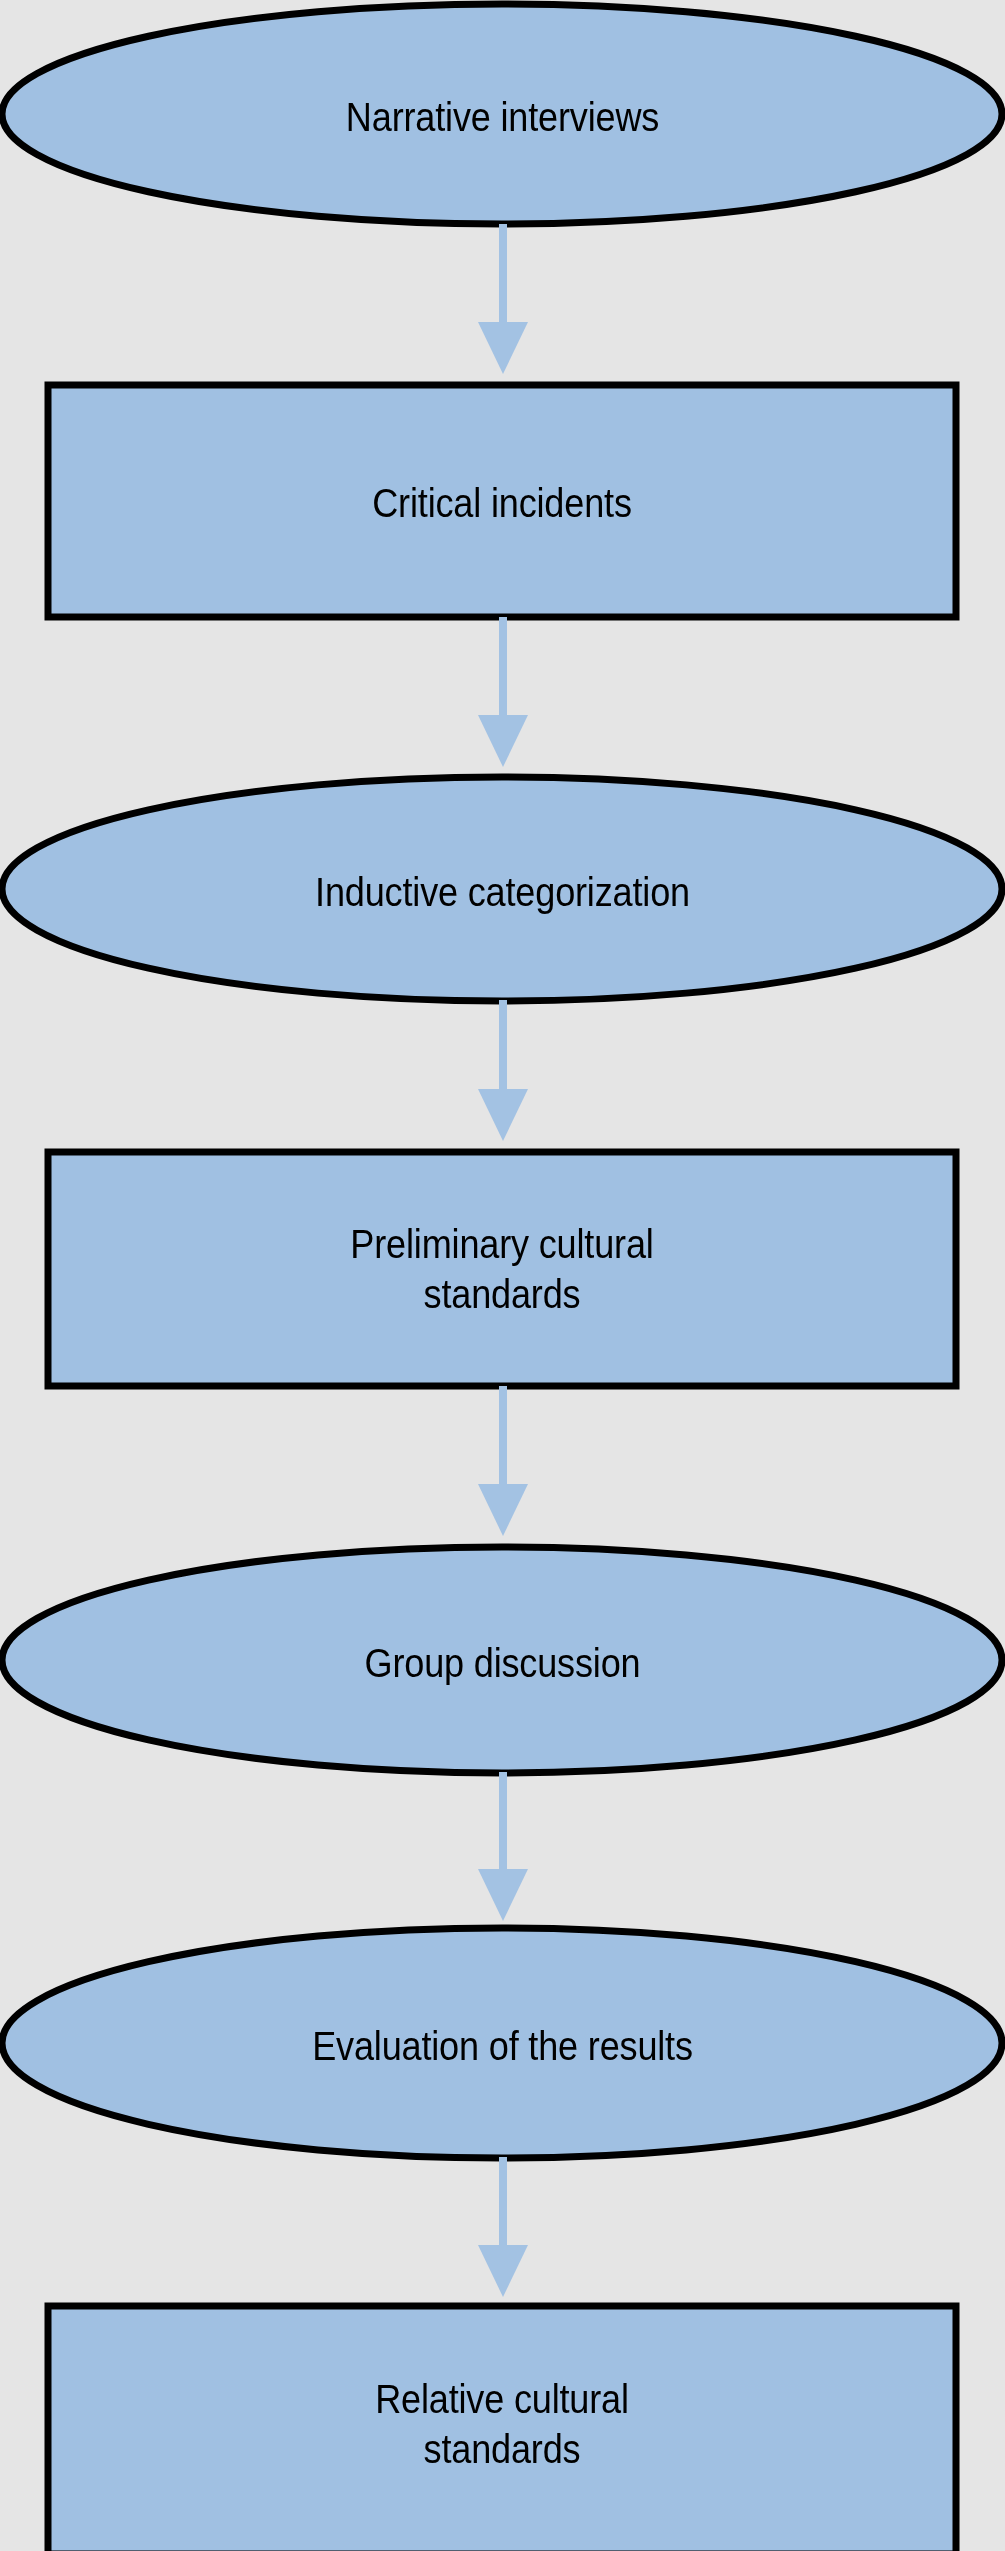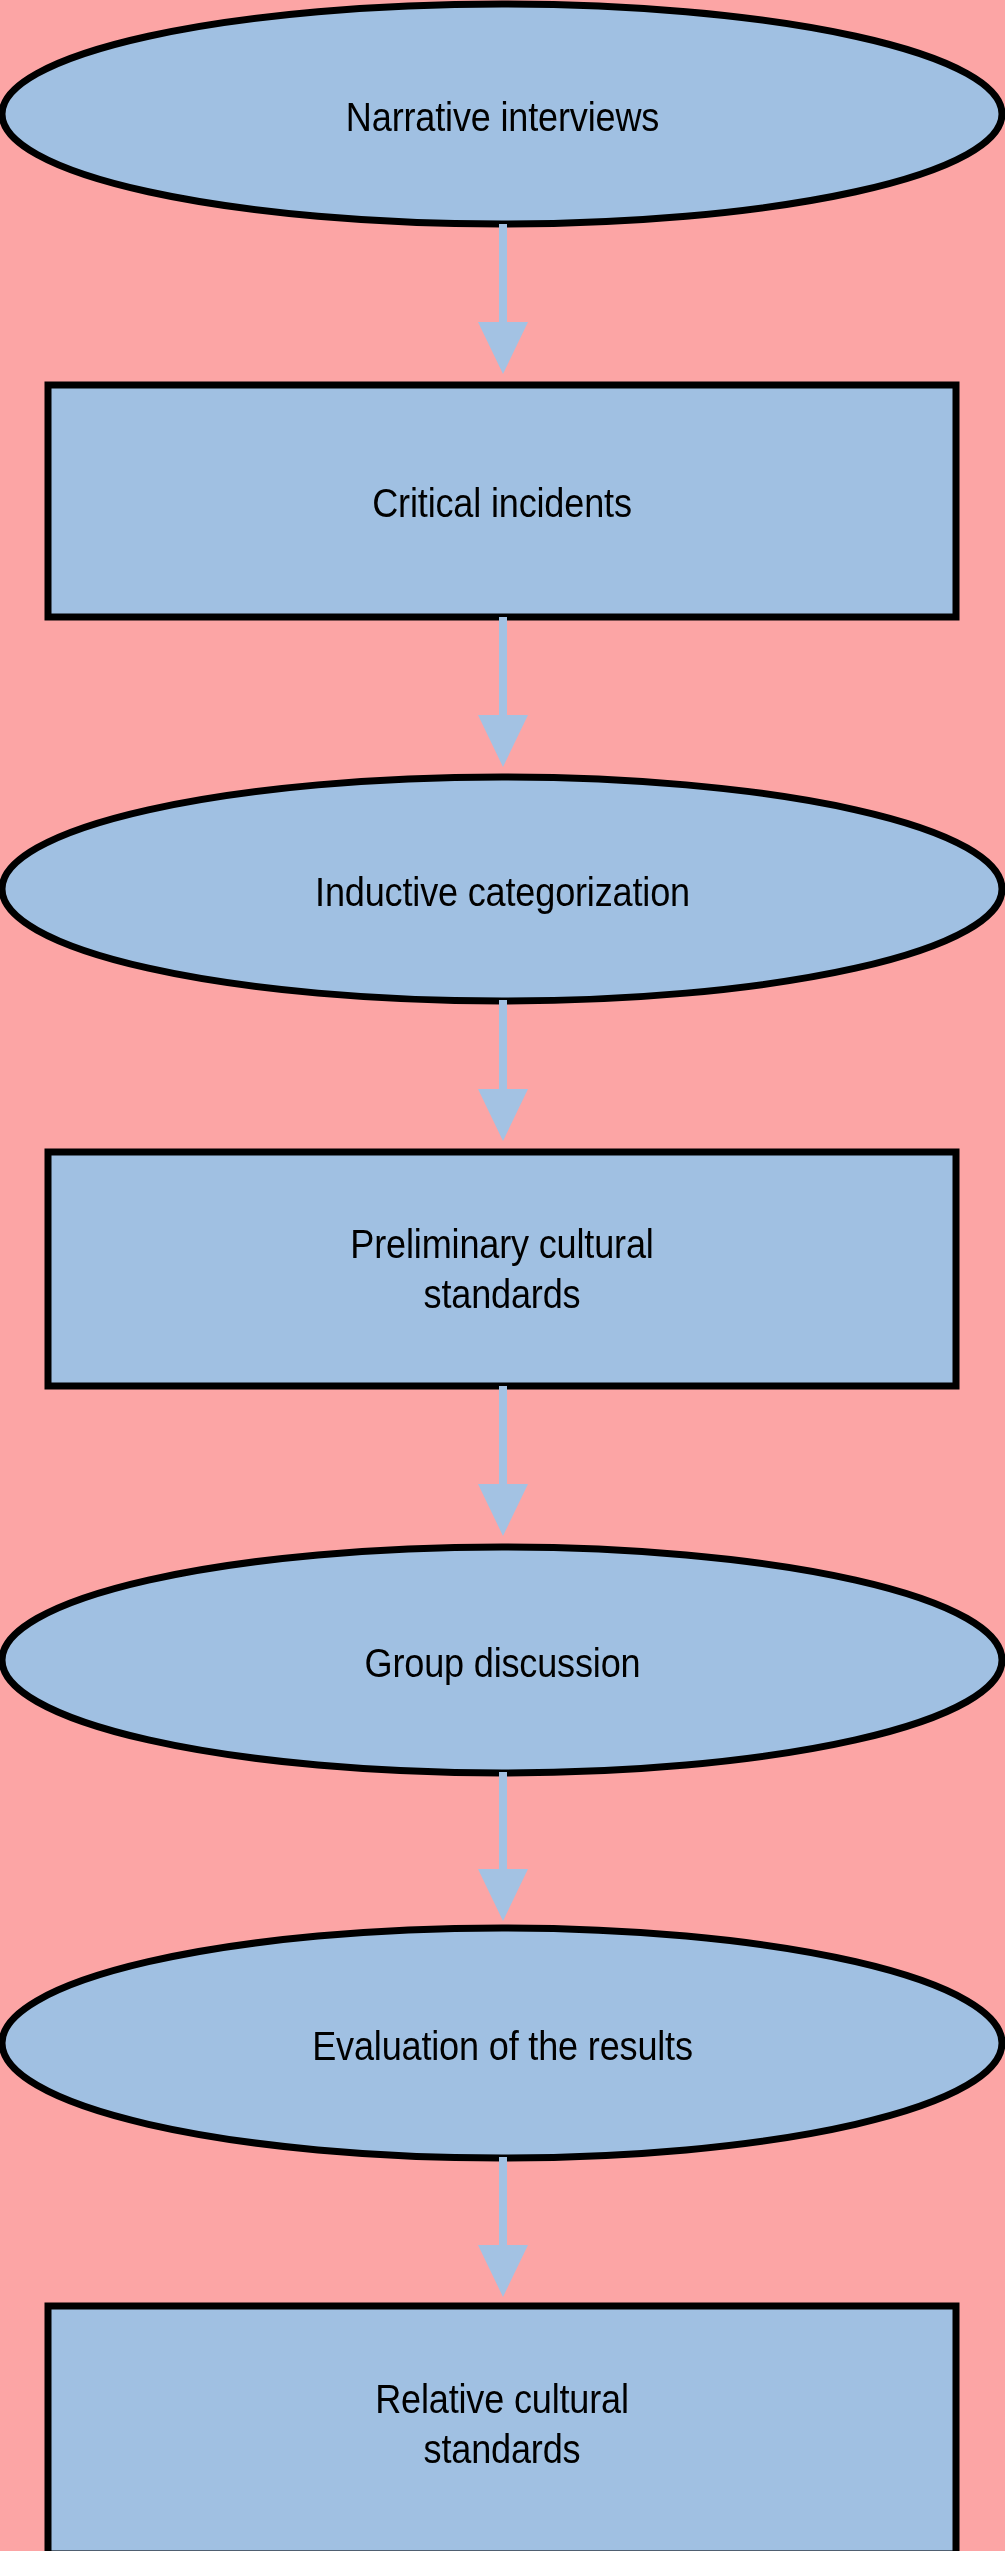--- a/index.html
+++ b/index.html
@@ -7,21 +7,21 @@
     padding: 0;
     background: #ffffff;
   }
   body {
     font-family: "Liberation Sans", "DejaVu Sans", sans-serif;
   }
   #flowchart-canvas {
     position: relative;
     width: 1005px;
     height: 2551px;
-    background: #fca5a5;
+    background: #e5e5e5;
     overflow: hidden;
   }
   #flow-svg {
     position: absolute;
     left: 0;
     top: 0;
     width: 1005px;
     height: 2551px;
     display: block;
   }

